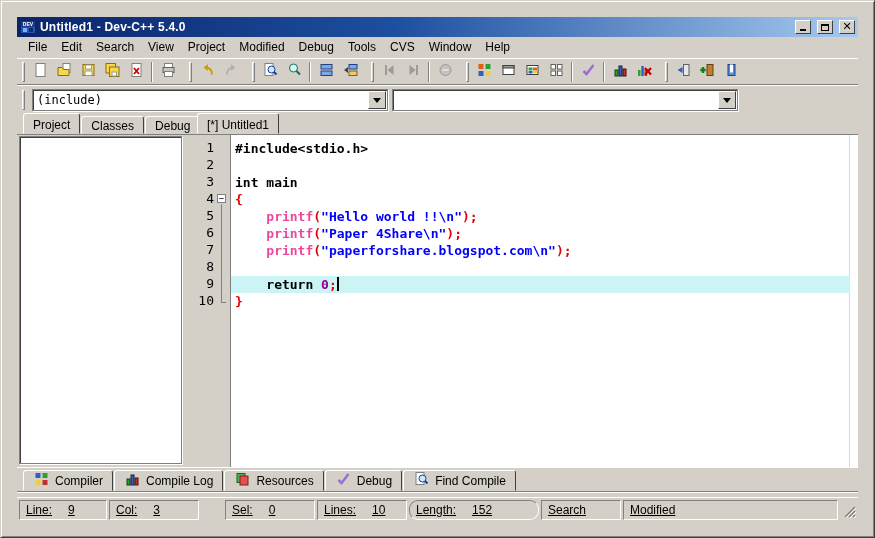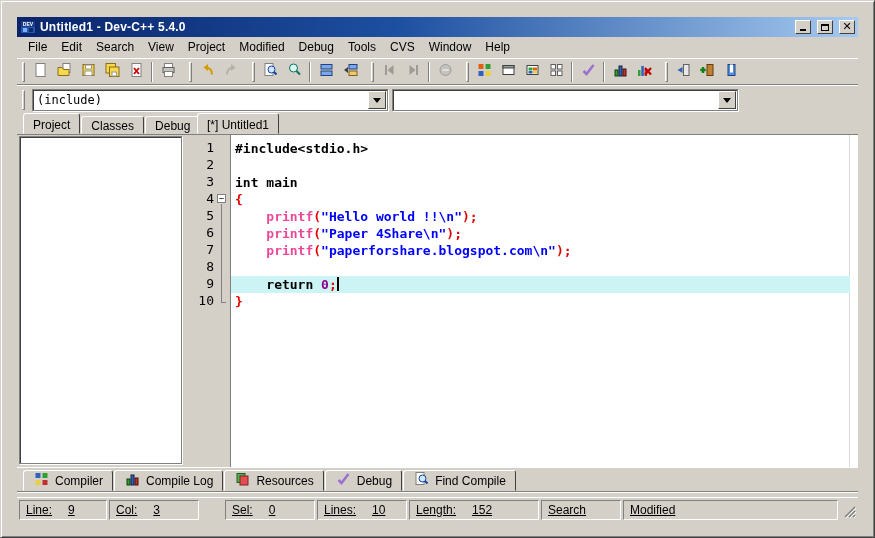--- a/index.html
+++ b/index.html
@@ -508,21 +508,21 @@
         <span>3</span>
       </div>
       <div class="status-panel" style="width: 90px; margin-left: 24px;">
         <span class="sp-label">Sel:</span>
         <span>0</span>
       </div>
       <div class="status-panel" style="width: 90px;">
         <span class="sp-label">Lines:</span>
         <span>10</span>
       </div>
-      <div class="status-panel" style="width: 130px;">
+      <div class="status-panel" style="width: 130px; border-radius: 9px;">
         <span class="sp-label">Length:</span>
         <span>152</span>
       </div>
       <div class="status-panel" style="width: 80px;">
         <span>Search</span>
       </div>
       <div class="status-panel flexfill">
         <span>Modified</span>
       </div>
       <span class="resize-grip" style="order:99">

